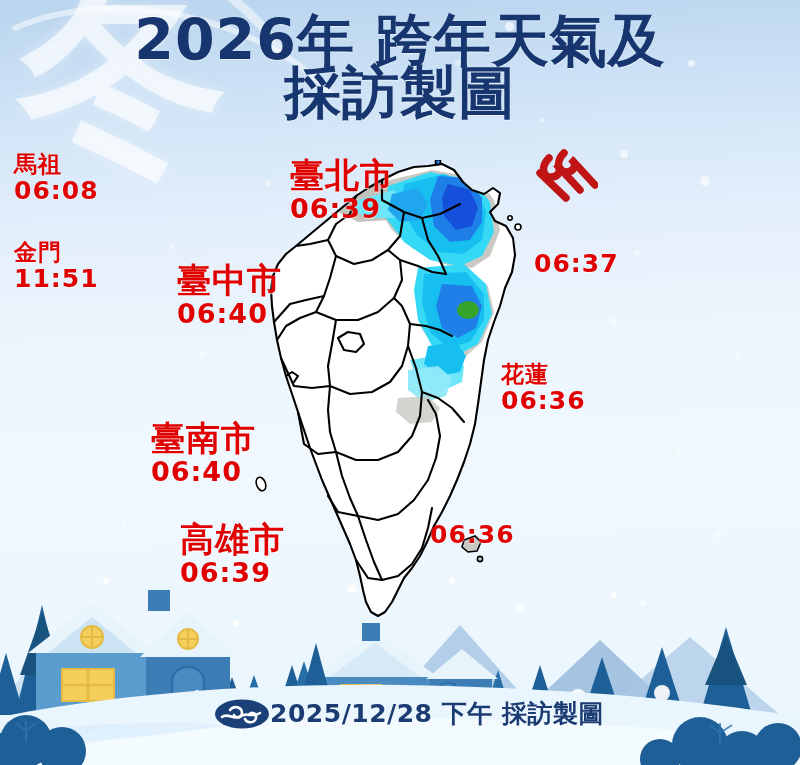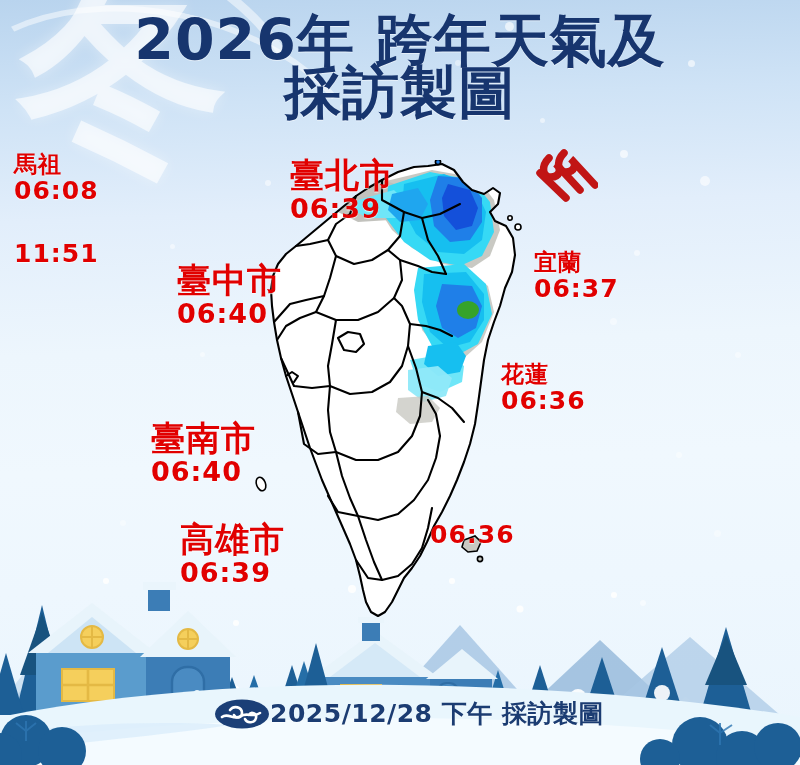--- a/index.html
+++ b/index.html
@@ -213,36 +213,36 @@
       </g>
     </svg>
   </div>
 
   <div class="city sm" style="left:14px;top:152px;width:120px;">
     <span class="nm">馬祖</span>
     <span class="tm">06:08</span>
   </div>
 
   <div class="city sm" style="left:14px;top:240px;width:120px;">
+    <span class="nm">金門</span>
     <span class="tm">11:51</span>
   </div>
 
 
   <div class="city" style="left:290px;top:157px;width:130px;">
     <span class="nm">臺北市</span>
     <span class="tm">06:39</span>
   </div>
 
   <div class="city" style="left:177px;top:262px;width:130px;">
     <span class="nm">臺中市</span>
     <span class="tm">06:40</span>
   </div>
 
   <div class="city sm" style="left:534px;top:250px;width:118px;">
-    <span class="nm">宜蘭</span>
     <span class="tm">06:37</span>
   </div>
 
   <div class="city sm" style="left:501px;top:362px;width:118px;">
     <span class="nm">花蓮</span>
     <span class="tm">06:36</span>
   </div>
 
   <div class="city" style="left:151px;top:420px;width:130px;">
     <span class="nm">臺南市</span>

